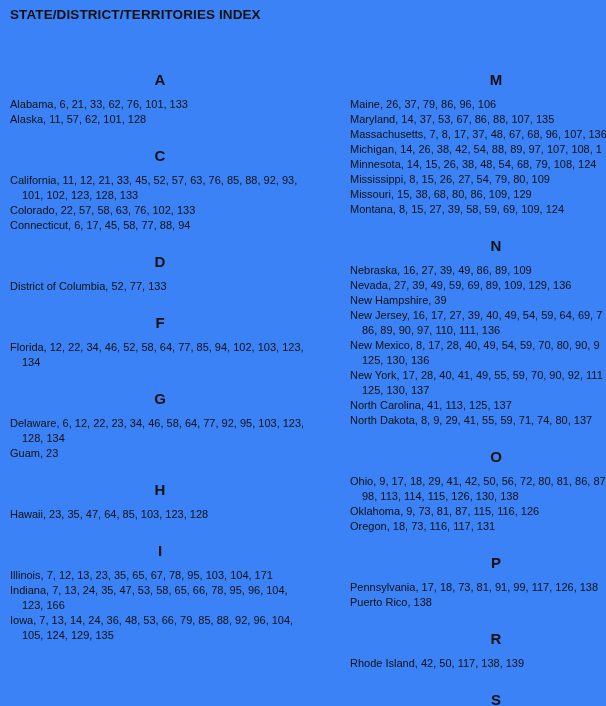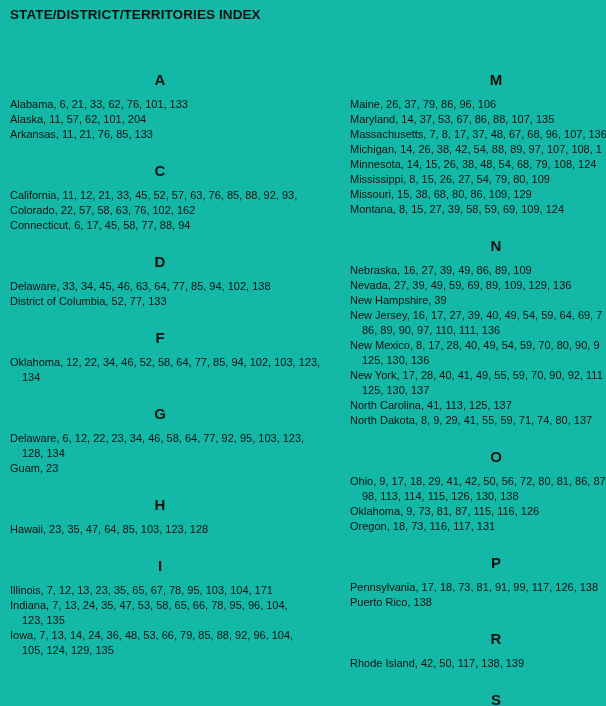--- a/index.html
+++ b/index.html
@@ -1,20 +1,20 @@
 <!DOCTYPE html>
 <html><head>
 <meta charset="utf-8">
 <style>
   html,body{margin:0;padding:0;}
   .page{
     position:relative;
     width:606px;
     height:706px;
-    background:#14b8a6;
+    background:#3b82f6;
     overflow:hidden;
     font-family:"Liberation Sans",sans-serif;
     color:#111111;
   }
   .title{
     position:absolute;
     left:10px;
     top:7px;
     font-size:13.5px;
     font-weight:bold;
@@ -43,42 +43,41 @@
   .cont{padding-left:12px;}
 </style>
 </head>
 <body>
 
 <div class="page">
   <div class="title">STATE/DISTRICT/TERRITORIES INDEX</div>
   <div class="col col-left">
       <div class="letter">A</div>
       <div class="line">Alabama, 6, 21, 33, 62, 76, 101, 133</div>
-      <div class="line">Alaska, 11, 57, 62, 101, 204</div>
-      <div class="line">Arkansas, 11, 21, 76, 85, 133</div>
+      <div class="line">Alaska, 11, 57, 62, 101, 128</div>
       <div class="letter">C</div>
       <div class="line">California, 11, 12, 21, 33, 45, 52, 57, 63, 76, 85, 88, 92, 93,</div>
-      <div class="line">Colorado, 22, 57, 58, 63, 76, 102, 162</div>
+      <div class="line cont">101, 102, 123, 128, 133</div>
+      <div class="line">Colorado, 22, 57, 58, 63, 76, 102, 133</div>
       <div class="line">Connecticut, 6, 17, 45, 58, 77, 88, 94</div>
       <div class="letter">D</div>
-      <div class="line">Delaware, 33, 34, 45, 46, 63, 64, 77, 85, 94, 102, 138</div>
       <div class="line">District of Columbia, 52, 77, 133</div>
       <div class="letter">F</div>
-      <div class="line">Oklahoma, 12, 22, 34, 46, 52, 58, 64, 77, 85, 94, 102, 103, 123,</div>
+      <div class="line">Florida, 12, 22, 34, 46, 52, 58, 64, 77, 85, 94, 102, 103, 123,</div>
       <div class="line cont">134</div>
       <div class="letter">G</div>
       <div class="line">Delaware, 6, 12, 22, 23, 34, 46, 58, 64, 77, 92, 95, 103, 123,</div>
       <div class="line cont">128, 134</div>
       <div class="line">Guam, 23</div>
       <div class="letter">H</div>
       <div class="line">Hawaii, 23, 35, 47, 64, 85, 103, 123, 128</div>
       <div class="letter">I</div>
       <div class="line">Illinois, 7, 12, 13, 23, 35, 65, 67, 78, 95, 103, 104, 171</div>
       <div class="line">Indiana, 7, 13, 24, 35, 47, 53, 58, 65, 66, 78, 95, 96, 104,</div>
-      <div class="line cont">123, 135</div>
+      <div class="line cont">123, 166</div>
       <div class="line">Iowa, 7, 13, 14, 24, 36, 48, 53, 66, 79, 85, 88, 92, 96, 104,</div>
       <div class="line cont">105, 124, 129, 135</div>
     </div>
   <div class="col col-right">
       <div class="letter">M</div>
       <div class="line">Maine, 26, 37, 79, 86, 96, 106</div>
       <div class="line">Maryland, 14, 37, 53, 67, 86, 88, 107, 135</div>
       <div class="line">Massachusetts, 7, 8, 17, 37, 48, 67, 68, 96, 107, 136</div>
       <div class="line">Michigan, 14, 26, 38, 42, 54, 88, 89, 97, 107, 108, 1</div>
       <div class="line">Minnesota, 14, 15, 26, 38, 48, 54, 68, 79, 108, 124</div>

